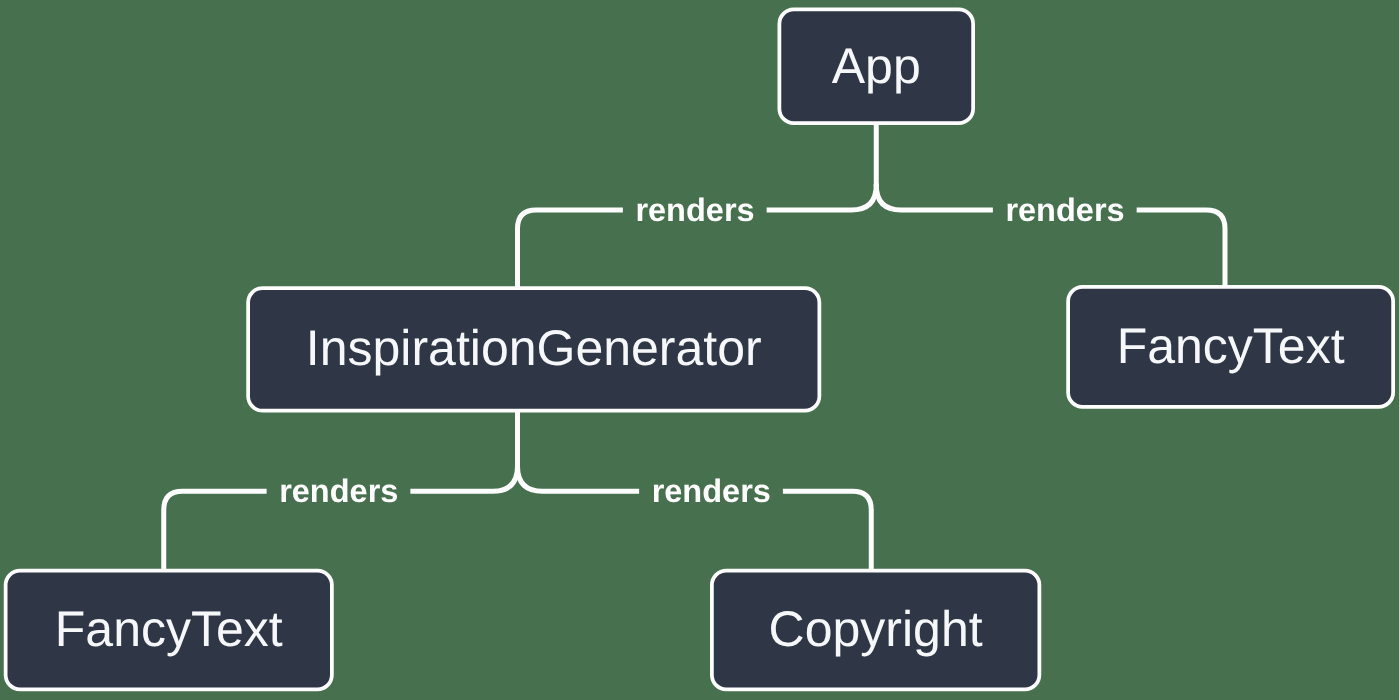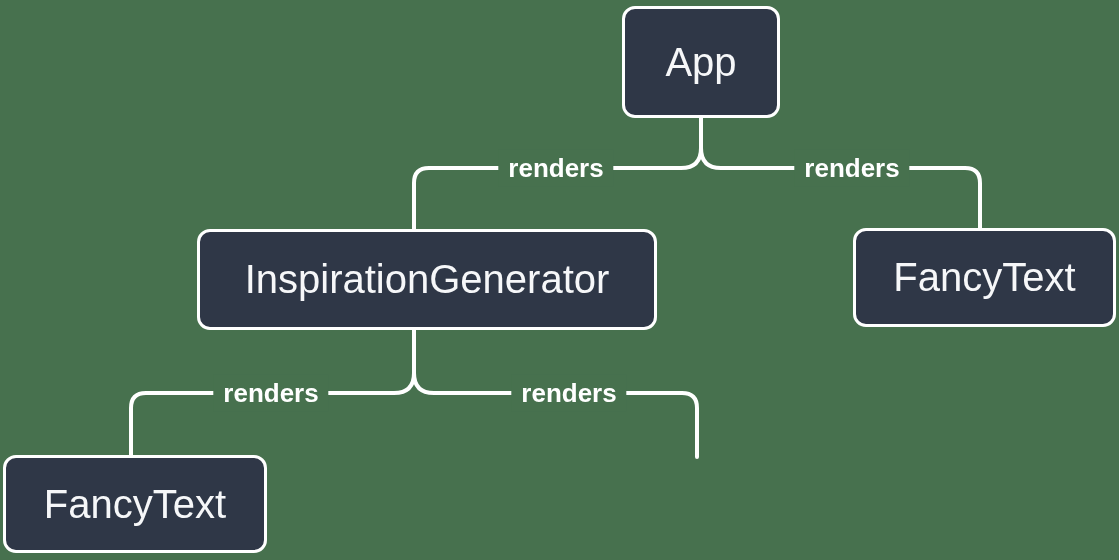--- a/index.html
+++ b/index.html
@@ -40,21 +40,21 @@
     border: 3px solid var(--node-border);
     border-radius: 13px;
     color: var(--node-text);
     font-size: 40px;
     font-weight: 400;
     display: flex;
     align-items: center;
     justify-content: center;
     white-space: nowrap;
   }
-  .node-app                  { left: 622px; top: 6px;   width: 158px; height: 112px;  }
+  .node-app                  { left: 622px; top: 6px;   width: 158px; height: 94px;  }
   .node-inspiration          { left: 197px; top: 229px; width: 460px; height: 101px; }
   .node-fancy-text-top      { left: 853px; top: 228px; width: 263px; height: 99px;  }
   .node-fancy-text-bottom   { left: 3px;   top: 455px; width: 264px; height: 98px;  }
   .node-copyright            { left: 568px; top: 455px; width: 265px; height: 98px;  }
   .edge-label {
     position: absolute;
     transform: translate(-50%, -50%);
     background: var(--background);
     color: var(--label-text);
     font-size: 26px;
@@ -102,14 +102,17 @@
   </div>
 
   <div class="node node-fancy-text-top">
     <span>FancyText</span>
   </div>
 
   <div class="node node-fancy-text-bottom">
     <span>FancyText</span>
   </div>
 
+  <div class="node node-copyright">
+    <span>Copyright</span>
+  </div>
 
 </div>
 
 </body></html>

